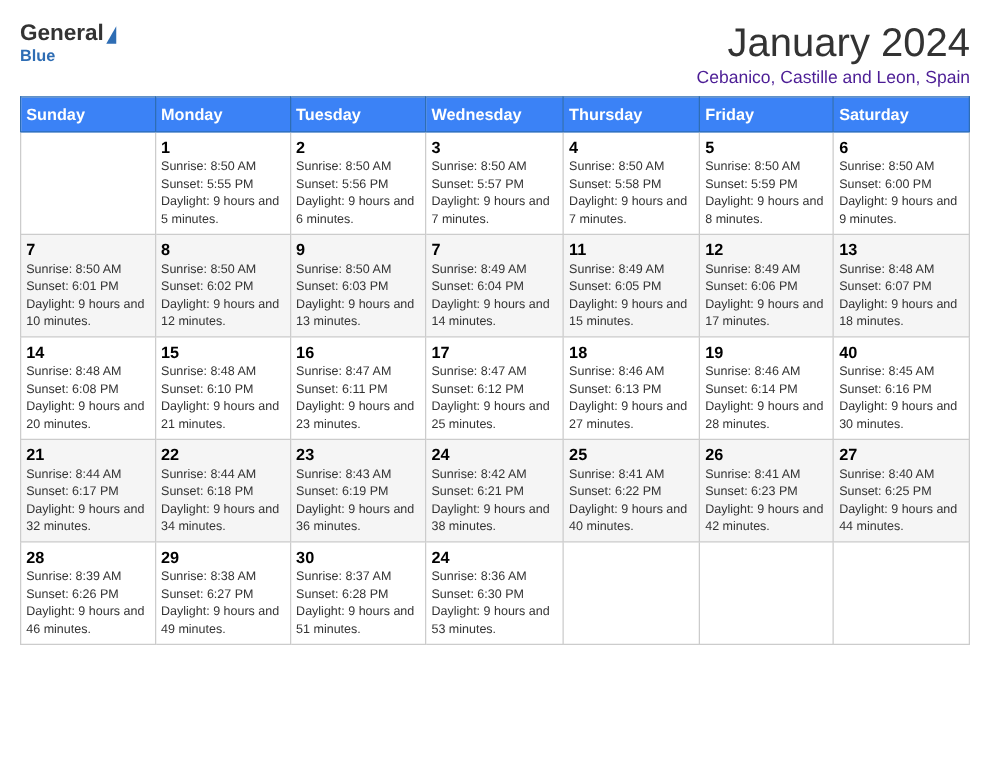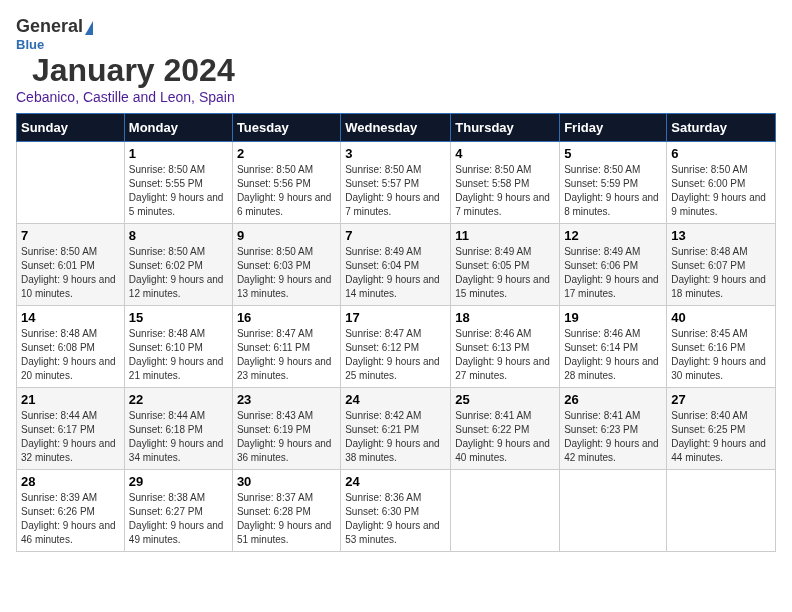--- a/index.html
+++ b/index.html
@@ -8,21 +8,20 @@
       background: #fff;
       width: 792px;
       min-height: 612px;
       padding: 16px;
     }
     .header-area {
       display: flex;
       justify-content: space-between;
       align-items: flex-start;
       margin-bottom: 8px;
-      flex-direction: column;
     }
     .logo {
       display: flex;
       flex-direction: column;
       align-items: flex-start;
     }
     .logo-general {
       font-size: 18px;
       font-weight: bold;
       color: #333;
@@ -39,34 +38,34 @@
       border-left: 8px solid transparent;
       border-bottom: 14px solid #2e6db4;
       margin-left: 2px;
       vertical-align: middle;
     }
     .title-area {
       text-align: right;
     }
     .calendar-title {
       font-size: 32px;
-      font-weight: bold;
+      font-weight: normal;
       color: #333;
     }
     .calendar-subtitle {
       font-size: 14px;
       color: #4c1d95;
     }
     table {
       width: 100%;
       border-collapse: collapse;
       font-size: 11px;
     }
     thead tr th {
-      background-color: #0f172a;
+      background-color: #3b82f6;
       color: #fff;
       padding: 6px 4px;
       text-align: left;
       font-size: 13px;
       font-weight: bold;
       border: 1px solid #2e6db4;
     }
     tbody tr td {
       border: 1px solid #ccc;
       vertical-align: top;

